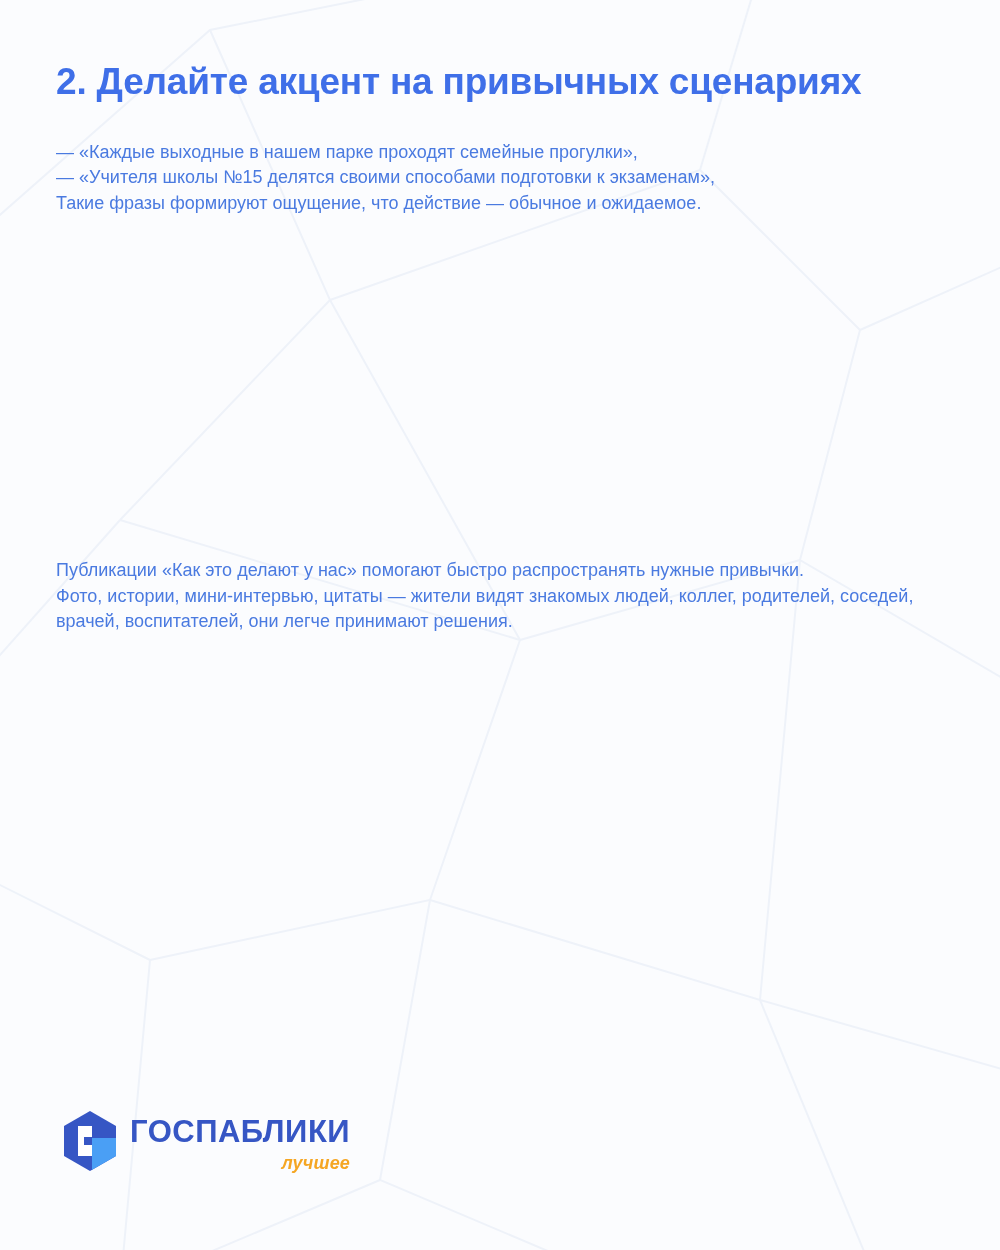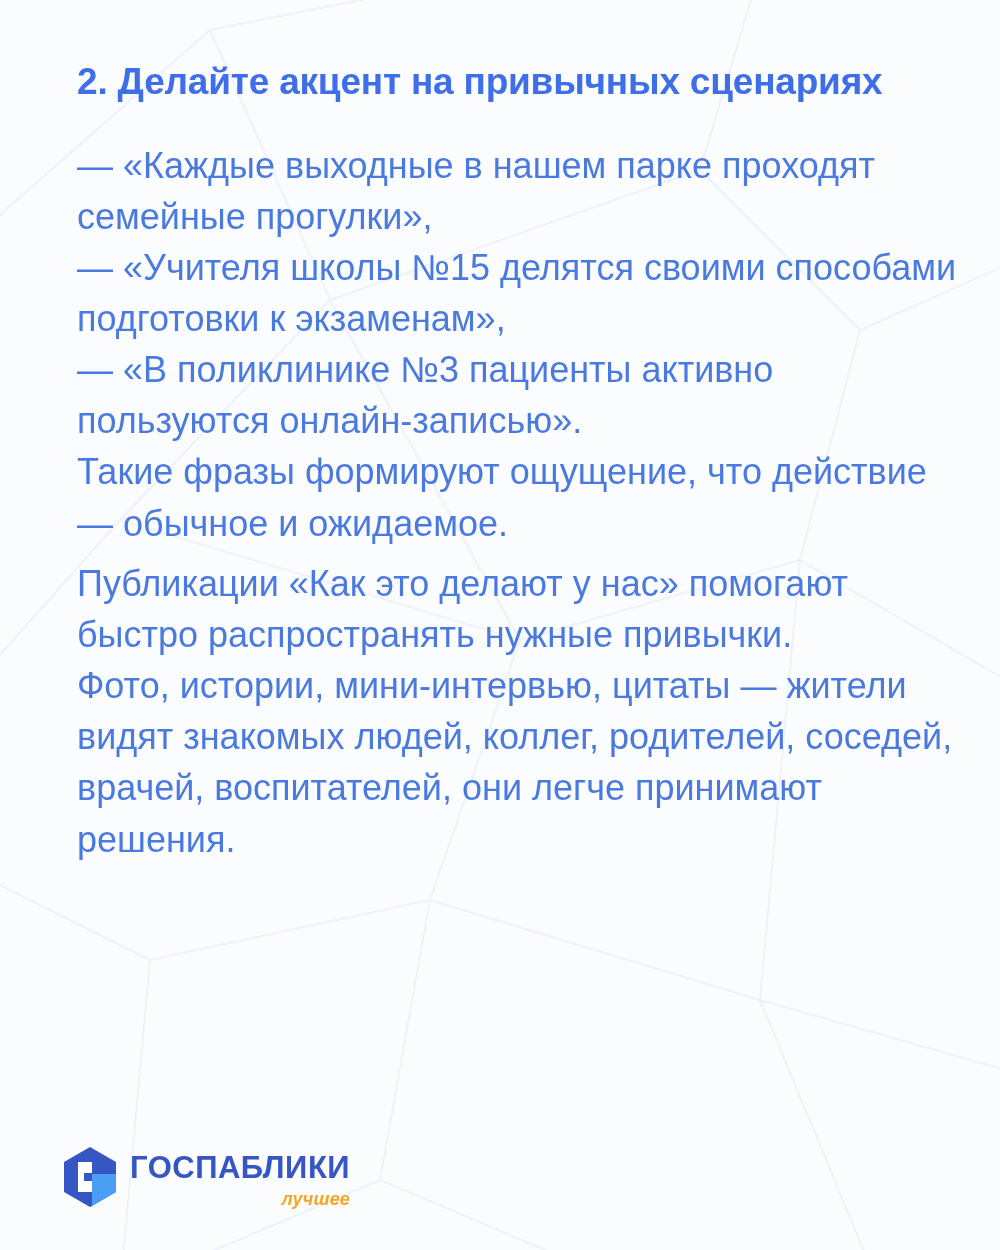--- a/index.html
+++ b/index.html
@@ -30,21 +30,21 @@
   .content {
     position: absolute;
     left: 0;
     top: 0;
     width: 1000px;
     height: 1250px;
     padding: 0;
   }
   .section {
     position: absolute;
-    left: 77px;
+    left: 56px;
     width: 880px;
   }
   .section-2 { top: 58px; }
   .section-3 { top: 558px; }
 
   h2.heading {
     margin: 0;
     font-size: 37px;
     line-height: 1.32;
     font-weight: bold;
@@ -59,38 +59,37 @@
     color: #3f6fe8;
   }
   .heading-inner {
     display: block;
     text-indent: 0;
     padding-left: 58px;
     text-indent: -58px;
   }
   p.body-text {
     margin: 0;
-    font-size: 36px;
+    font-size: 18px;
     line-height: 1.42;
     color: #4a7ae0;
     font-weight: normal;
   }
   .para-gap-1 { margin-top: 33px; }
   .para-gap-2 { margin-top: 28px; }
   .para-gap-3 { margin-top: 26px; }
 
   .list-block p.body-text { margin: 0; }
 
   .logo {
     position: absolute;
     left: 62px;
     top: 1110px;
     display: flex;
     align-items: center;
-    margin-top: 36px;
   }
   .logo-mark {
     position: relative;
     width: 56px;
     height: 62px;
     margin-right: 12px;
     flex: none;
   }
   .logo-text-wrap {
     display: flex;
@@ -148,21 +147,20 @@
     <div class="section section-2">
       <h2 class="heading">
         <span class="heading-inner">
           <span class="num">2.</span>
           <span class="htext">Делайте акцент на привычных сценариях</span>
         </span>
       </h2>
       <div class="list-block para-gap-1">
         <p class="body-text">— «Каждые выходные в нашем парке проходят семейные прогулки»,</p>
         <p class="body-text">— «Учителя школы №15 делятся своими способами подготовки к экзаменам»,</p>
-        <p class="body-text">— «В поликлинике №3 пациенты активно пользуются онлайн-записью».</p>
       </div>
       <p class="body-text para-gap-2">Такие фразы формируют ощущение, что действие — обычное и ожидаемое.</p>
     </div>
 
     <div class="section section-3">
       <p class="body-text para-gap-3">Публикации «Как это делают у нас» помогают быстро распространять нужные привычки.</p>
       <p class="body-text para-gap-1">Фото, истории, мини-интервью, цитаты — жители видят знакомых людей, коллег, родителей, соседей, врачей, воспитателей, они легче принимают решения.</p>
     </div>
 
     <div class="logo">

